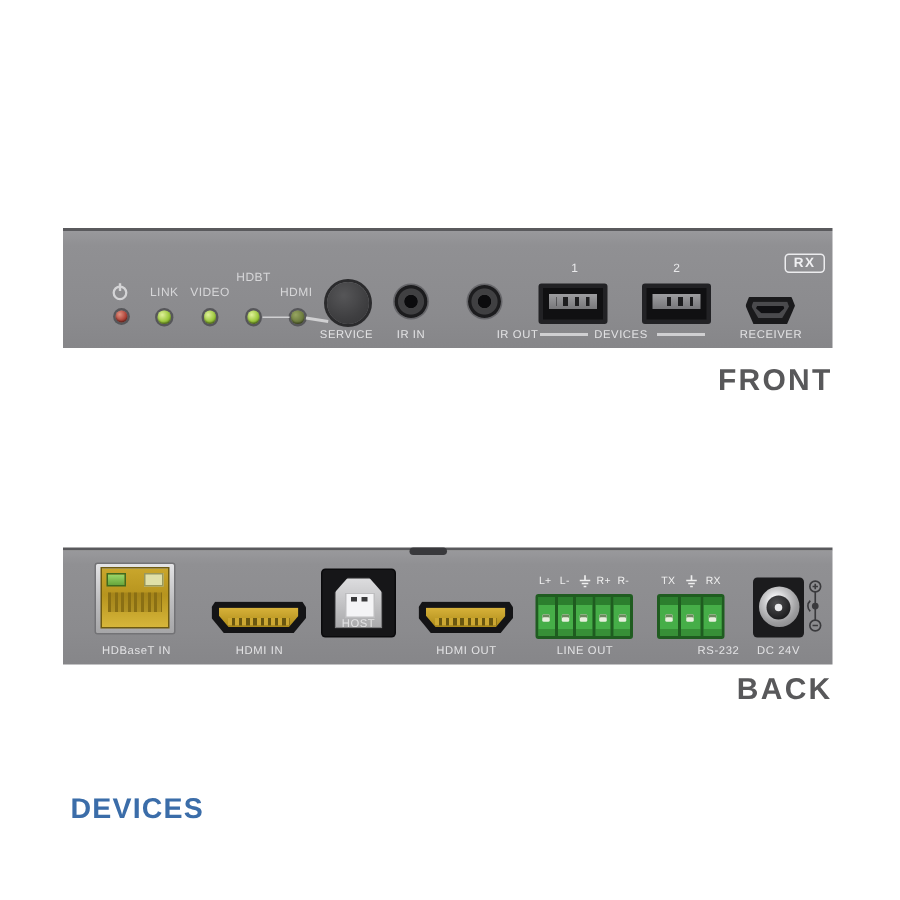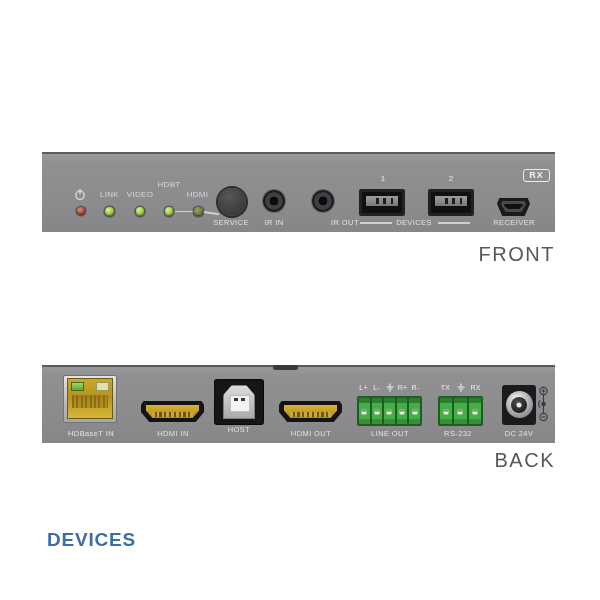--- a/index.html
+++ b/index.html
@@ -8,21 +8,21 @@
 
   
   .panel{position:absolute;left:42px;width:513px;box-sizing:border-box;
          background:linear-gradient(180deg,#99999c 0%,#909093 12%,#8b8b8e 70%,#868689 100%);
          border-top:2px solid #5a5a5d;
          box-shadow:inset 0 -2px 0 #57575a, inset 0 -8px 0 #75757ype8,
                     inset 0 -8px 0 #757578, inset 2px 0 2px -1px #7a7a7d, inset -2px 0 2px -1px #7a7a7d;}
   #front-panel{top:152px;height:80px;}
   #back-panel{top:365px;height:78px;}
 
-  .cap{position:absolute;color:#58585a;font-size:20px;letter-spacing:1.5px;line-height:1;}
+  .cap{position:absolute;color:#58585a;font-size:20px;letter-spacing:1.5px;line-height:1;font-weight:bold;}
   #front-cap{right:45px;top:244px;}
   #back-cap{right:45px;top:450px;}
   #footer-title{position:absolute;left:47px;top:530px;color:#3b6da9;font-size:19px;
                 font-weight:700;letter-spacing:0.8px;line-height:1;}
 
   
   .plabel{position:absolute;transform:translateX(-50%);font-size:7.5px;line-height:8px;
           color:#e3e3e5;letter-spacing:0.4px;white-space:nowrap;}
   .ind-label{position:absolute;transform:translateX(-50%);font-size:8px;line-height:8px;
           color:#d6d6d8;letter-spacing:0.3px;white-space:nowrap;}
@@ -199,21 +199,21 @@
     <span class="plabel" style="left:131px;top:63px;">HDMI IN</span>
 
     <div class="usb-b">
       <div class="usb-b-metal">
         <div class="usb-b-white">
           <div class="usb-b-c1"></div>
             <div class="usb-b-c2"></div>
         </div>
       </div>
     </div>
-    <span class="plabel" style="left:197px;top:59px;">HOST</span>
+    <span class="plabel" style="left:197px;top:45px;">HOST</span>
 
     <div class="hdmi" style="left:237px;">
       <div class="hdmi-gold">
           <div class="hdmi-slot"></div>
         </div>
     </div>
     <span class="plabel" style="left:269px;top:63px;">HDMI OUT</span>
 
     <span class="pin-label" style="left:321.5px;top:16.5px;">L+</span>
     <span class="pin-label" style="left:334.5px;top:16.5px;">L-</span>
@@ -236,21 +236,21 @@
     <svg class="gicon" style="left:418.5px;top:15.5px;" width="8" height="9" viewBox="0 0 8 9">
       <path d="M4 0.5 V4 M0.5 4 H7.5 M1.8 6 H6.2 M3.1 8 H4.9" stroke="#efefef" stroke-width="1.1" fill="none"></path>
     </svg>
     <span class="pin-label" style="left:433.5px;top:16.5px;">RX</span>
 
     <div class="term" style="left:396px;width:45px;">
       <div class="term-cell"></div>
         <div class="term-cell"></div>
         <div class="term-cell"></div>
     </div>
-    <span class="plabel" style="left:416px;top:63px;">RS-232</span>
+    <span class="plabel" style="left:437px;top:63px;">RS-232</span>
 
     <div class="dc">
       <div class="dc-ring">
         <div class="dc-hole">
             <div class="dc-pin"></div>
           </div>
       </div>
     </div>
     <span class="plabel" style="left:477px;top:63px;">DC 24V</span>
 

